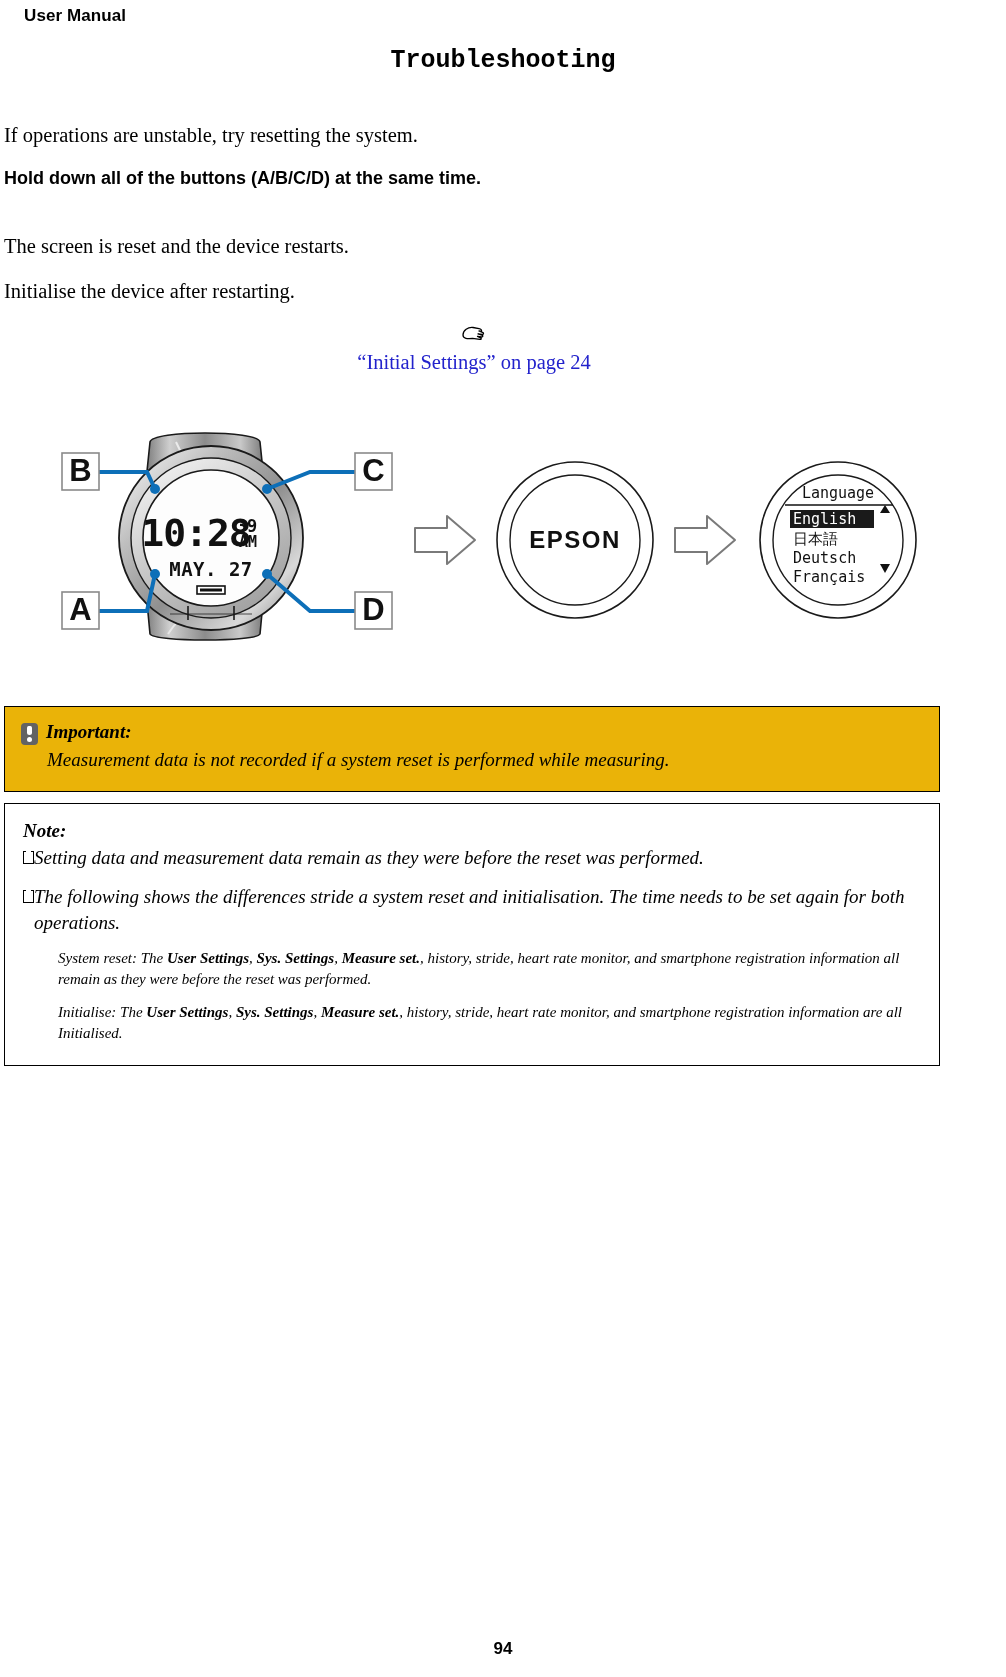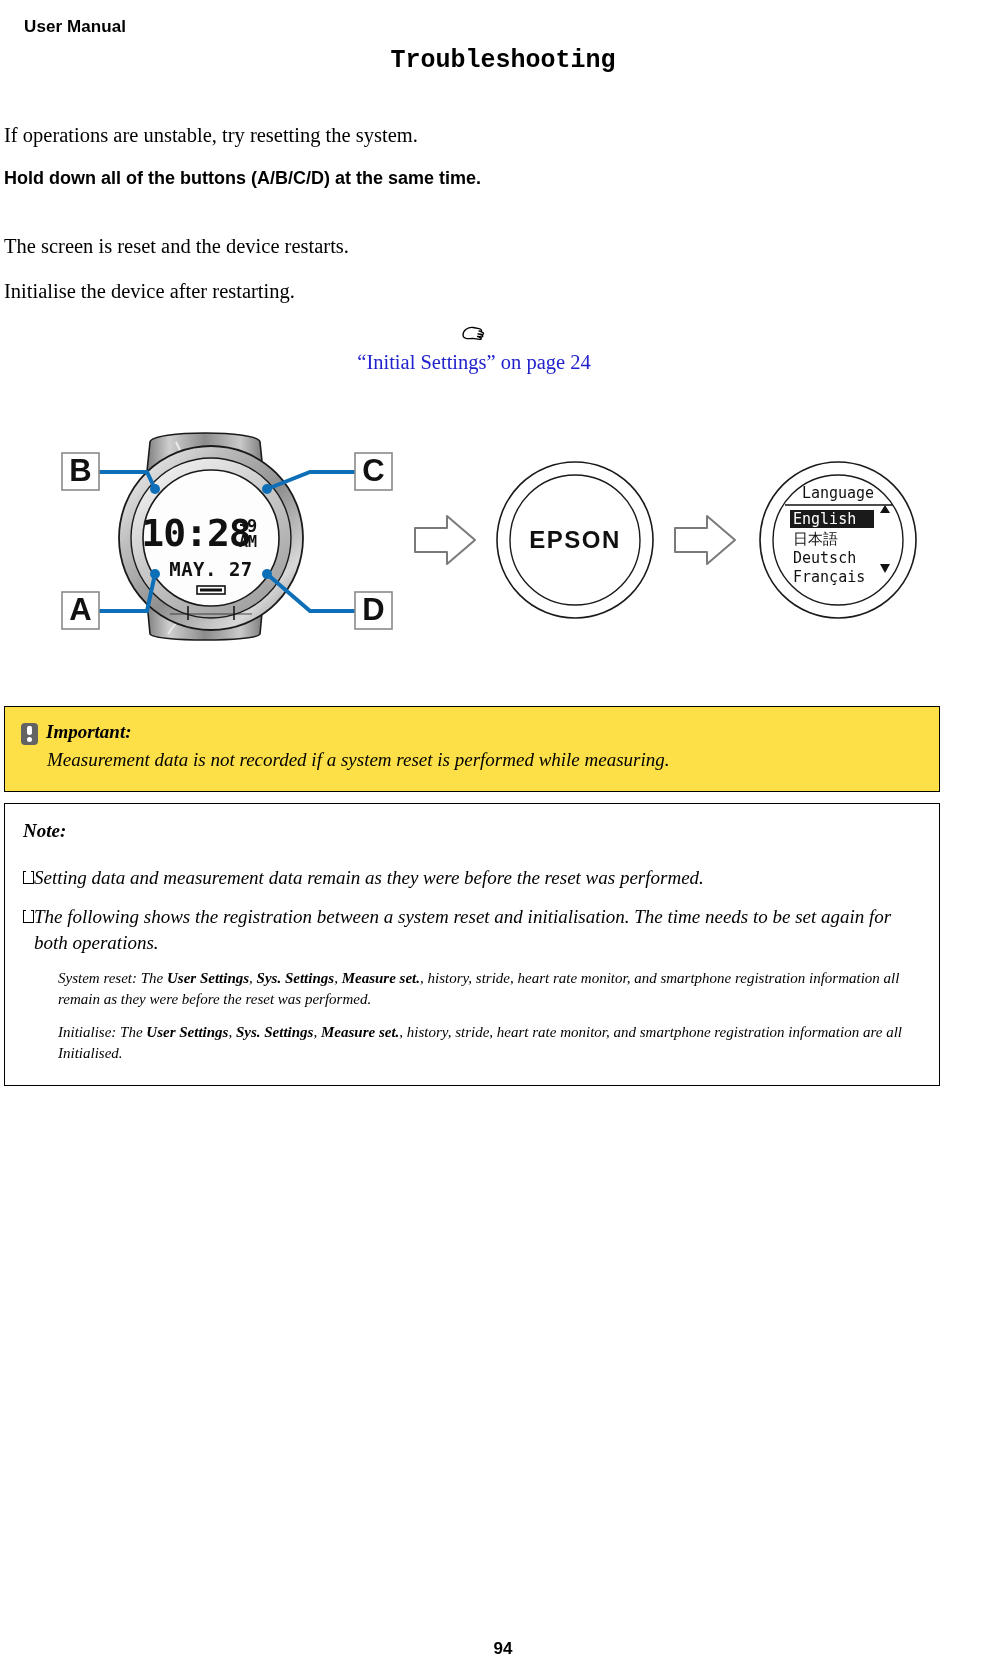--- a/index.html
+++ b/index.html
@@ -11,21 +11,21 @@
     font-family: "Liberation Serif", serif;
     color: #000000;
     position: relative;
     overflow: hidden;
   }
 
   .page { position: relative; width: 1006px; height: 1677px; padding: 0 68px; }
 
   
   .hdr-manual {
-    position: absolute; left: 24px; top: 17px;
+    position: absolute; left: 24px; top: 6px;
     font-family: "Liberation Sans", sans-serif;
     font-size: 17px; font-weight: 600; letter-spacing: .1px;
   }
   .hdr-chapter {
     position: absolute; left: 0; right: 0; top: 46px;
     text-align: center;
     font-family: Liberation Mono, monospace;
     font-size: 25px; font-weight: 700;
   }
 
@@ -57,21 +57,21 @@
     color: #2222cc; font-size: 20.5px; line-height: 1.2;
   }
 
   
   .figure { position: absolute; left: 0; top: 428px; width: 1006px; height: 235px; }
   .figure svg { display: block; }
 
   
   .important-box {
     position: absolute; left: 4px; top: 706px; width: 936px;
-    background: #fde047;
+    background: #eab308;
     border: 1px solid #000;
     padding: 14px 16px 18px 16px;
   }
   .imp-head { display: flex; align-items: flex-start; gap: 8px; }
   .imp-icon {
     width: 17px; height: 22px; background: #636363;
     border-radius: 4px; position: relative; flex: 0 0 auto; margin-top: 2px;
   }
   .imp-icon::before {
     content: ""; position: absolute; left: 6px; top: 3px;
@@ -89,21 +89,21 @@
   }
 
   
   .note-box {
     position: absolute; left: 4px; top: 803px; width: 936px;
     background: #ffffff;
     border: 1px solid #000;
     padding: 16px 18px 22px 18px;
   }
   .note-title {
-    font-style: italic; font-weight: 700; font-size: 19px; margin-bottom: 23px;
+    font-style: italic; font-weight: 700; font-size: 19px; margin-bottom: 3px;
   }
   .note-item { display: flex; gap: 0; margin-bottom: 13px; }
   .bullet {
     flex: 0 0 auto; width: 11px; height: 13px;
     border: 1.4px solid #000; margin-top: 6px; position: relative;
     background: #fff;
   }
   .bullet::after {
     content: ""; position: absolute; left: 2px; right: 2px; top: -3px;
     height: 3px; background: #fff;
@@ -277,21 +277,21 @@
   <div class="note-box">
     <div class="note-title">Note:</div>
 
     <div class="note-item">
       <span class="bullet"></span>
       <span class="note-text">Setting data and measurement data remain as they were before the reset was performed.</span>
     </div>
 
     <div class="note-item">
       <span class="bullet"></span>
-      <span class="note-text">The following shows the registration between a system reset and initialisation. The time needs to be set again for both operations.</span>
+      <span class="note-text">The following shows the differences stride a system reset and initialisation. The time needs to be set again for both operations.</span>
     </div>
 
     <p class="note-para">
       <span>System reset: The </span><b>User Settings</b><span>, </span><b>Sys. Settings</b><span>, </span><b>Measure set.</b><span>, history, stride, heart rate monitor, and smartphone registration information all remain as they were before the reset was performed.</span>
     </p>
 
     <p class="note-para">
       <span>Initialise: The </span><b>User Settings</b><span>, </span><b>Sys. Settings</b><span>, </span><b>Measure set.</b><span>, history, stride, heart rate monitor, and smartphone registration information are all Initialised.</span>
     </p>
   </div>

